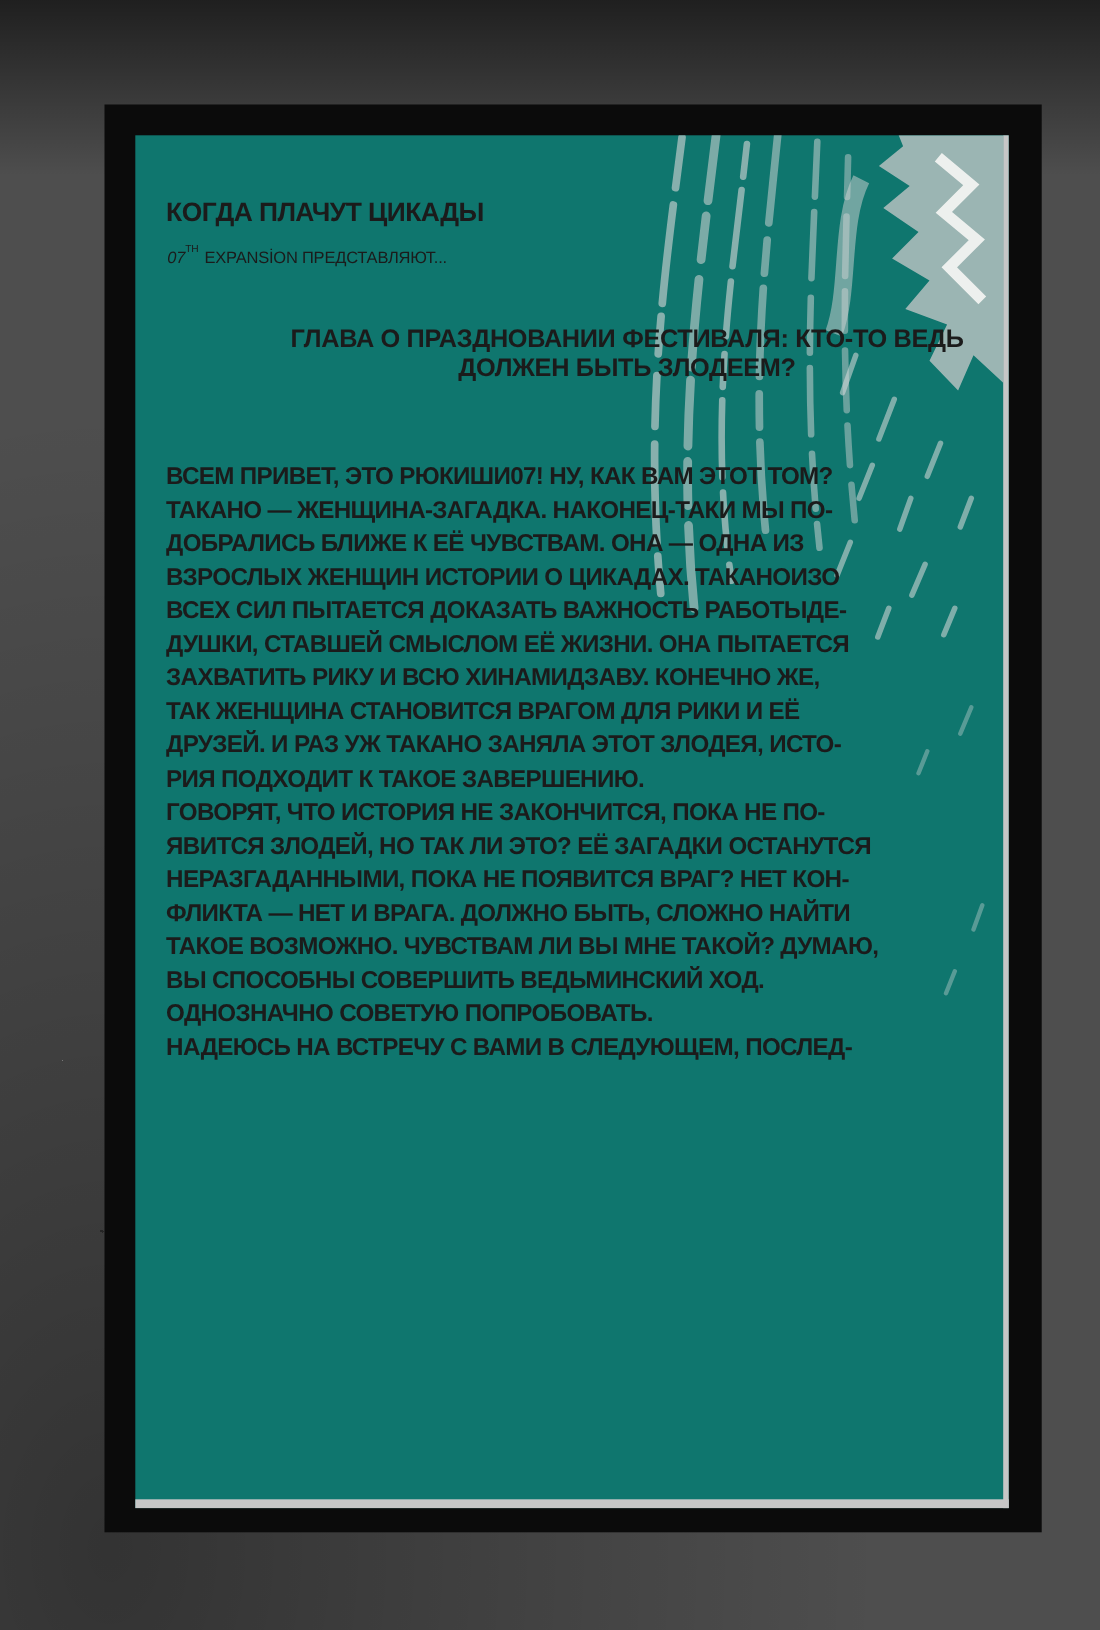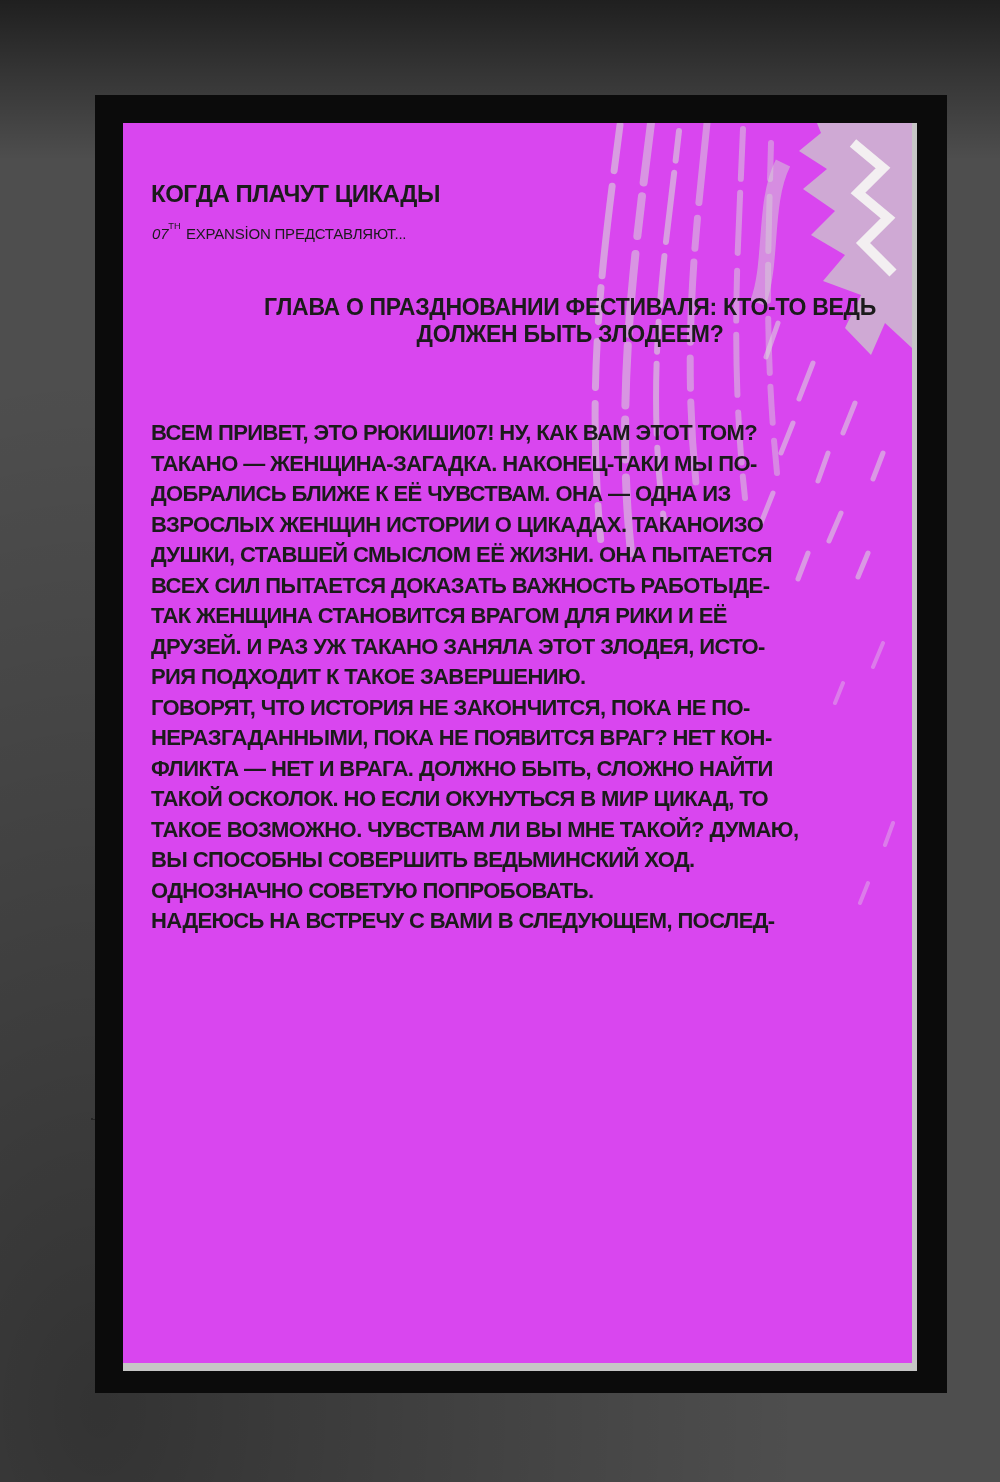--- a/index.html
+++ b/index.html
@@ -1,21 +1,21 @@
 <!DOCTYPE html>
 <html><head>
 <meta charset="utf-8">
 <style>
   html,body{margin:0;padding:0;background:#2e2e2e;}
   .stage{position:relative;width:1000px;height:1482px;overflow:hidden;
          font-family:"Liberation Sans","DejaVu Sans",sans-serif;}
   .backdrop{position:absolute;left:0;top:0;width:1000px;height:1482px;display:block;}
   
   .page{position:absolute;left:123px;top:123px;width:789px;height:1240px;
-        background:#d946ef;border-right:5px solid #c6c6c6;border-bottom:8px solid #c6c6c6;
+        background:#0f766e;border-right:5px solid #c6c6c6;border-bottom:8px solid #c6c6c6;
         color:#1b1b1b;}
   .watermark{position:absolute;left:0;top:0;width:794px;height:1248px;pointer-events:none;}
   .series-title{position:absolute;left:28px;top:59px;font-size:24px;line-height:24px;
         font-weight:bold;letter-spacing:-0.5px;white-space:nowrap;}
   .studio-line{position:absolute;left:29px;top:99px;font-size:15px;line-height:16px;
         font-weight:normal;letter-spacing:-0.2px;white-space:nowrap;}
   .studio-line .num{font-style:italic;}
   .studio-line sup{font-size:0.62em;position:relative;top:-0.45em;letter-spacing:0;}
   .studio-line .rest{margin-left:0.35em;}
   .chapter-title{position:absolute;left:0;top:171px;width:894px;text-align:center;
@@ -119,29 +119,30 @@
     <div class="chapter-title">
       <div>ГЛАВА О ПРАЗДНОВАНИИ ФЕСТИВАЛЯ: КТО-ТО ВЕДЬ</div>
       <div>ДОЛЖЕН БЫТЬ ЗЛОДЕЕМ?</div>
     </div>
 
     <div class="afterword">
       <div class="line">ВСЕМ ПРИВЕТ, ЭТО РЮКИШИ07! НУ, КАК ВАМ ЭТОТ ТОМ?</div>
       <div class="line">ТАКАНО — ЖЕНЩИНА-ЗАГАДКА. НАКОНЕЦ-ТАКИ МЫ ПО-</div>
       <div class="line">ДОБРАЛИСЬ БЛИЖЕ К ЕЁ ЧУВСТВАМ. ОНА — ОДНА ИЗ</div>
       <div class="line">ВЗРОСЛЫХ ЖЕНЩИН ИСТОРИИ О ЦИКАДАХ. ТАКАНОИЗО</div>
+      <div class="line">ВСЕХ СИЛ ПЫТАЕТСЯ ДОКАЗАТЬ ВАЖНОСТЬ РАБОТЫДЕ-</div>
       <div class="line">ДУШКИ, СТАВШЕЙ СМЫСЛОМ ЕЁ ЖИЗНИ. ОНА ПЫТАЕТСЯ</div>
-      <div class="line">ВСЕХ СИЛ ПЫТАЕТСЯ ДОКАЗАТЬ ВАЖНОСТЬ РАБОТЫДЕ-</div>
+      <div class="line">ЗАХВАТИТЬ РИКУ И ВСЮ ХИНАМИДЗАВУ. КОНЕЧНО ЖЕ,</div>
       <div class="line">ТАК ЖЕНЩИНА СТАНОВИТСЯ ВРАГОМ ДЛЯ РИКИ И ЕЁ</div>
       <div class="line">ДРУЗЕЙ. И РАЗ УЖ ТАКАНО ЗАНЯЛА ЭТОТ ЗЛОДЕЯ, ИСТО-</div>
       <div class="line">РИЯ ПОДХОДИТ К ТАКОЕ ЗАВЕРШЕНИЮ.</div>
       <div class="line">ГОВОРЯТ, ЧТО ИСТОРИЯ НЕ ЗАКОНЧИТСЯ, ПОКА НЕ ПО-</div>
+      <div class="line">ЯВИТСЯ ЗЛОДЕЙ, НО ТАК ЛИ ЭТО? ЕЁ ЗАГАДКИ ОСТАНУТСЯ</div>
       <div class="line">НЕРАЗГАДАННЫМИ, ПОКА НЕ ПОЯВИТСЯ ВРАГ? НЕТ КОН-</div>
       <div class="line">ФЛИКТА — НЕТ И ВРАГА. ДОЛЖНО БЫТЬ, СЛОЖНО НАЙТИ</div>
-      <div class="line">ТАКОЙ ОСКОЛОК. НО ЕСЛИ ОКУНУТЬСЯ В МИР ЦИКАД, ТО</div>
       <div class="line">ТАКОЕ ВОЗМОЖНО. ЧУВСТВАМ ЛИ ВЫ МНЕ ТАКОЙ? ДУМАЮ,</div>
       <div class="line">ВЫ СПОСОБНЫ СОВЕРШИТЬ ВЕДЬМИНСКИЙ ХОД.</div>
       <div class="line">ОДНОЗНАЧНО СОВЕТУЮ ПОПРОБОВАТЬ.</div>
       <div class="line">НАДЕЮСЬ НА ВСТРЕЧУ С ВАМИ В СЛЕДУЮЩЕМ, ПОСЛЕД-</div>
     </div>
 
   </div>
 </div>
 
 </body></html>

